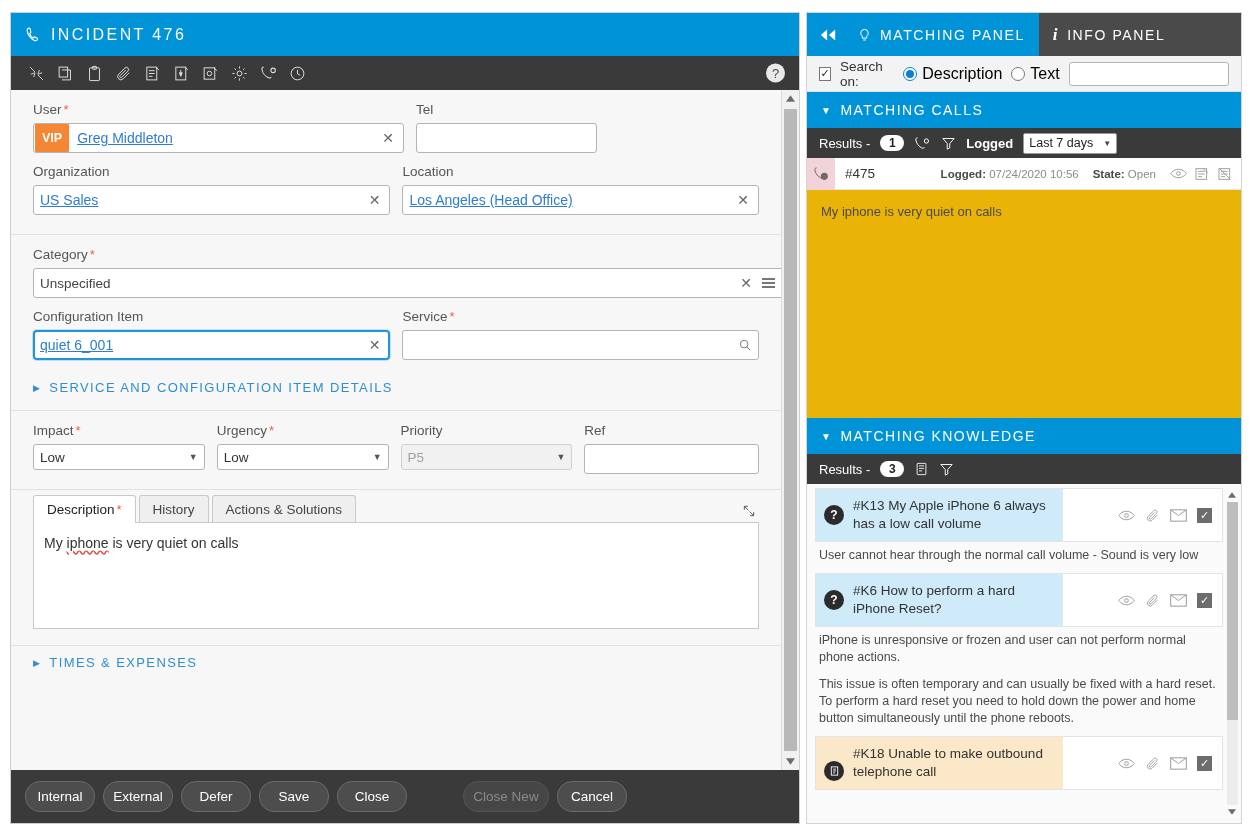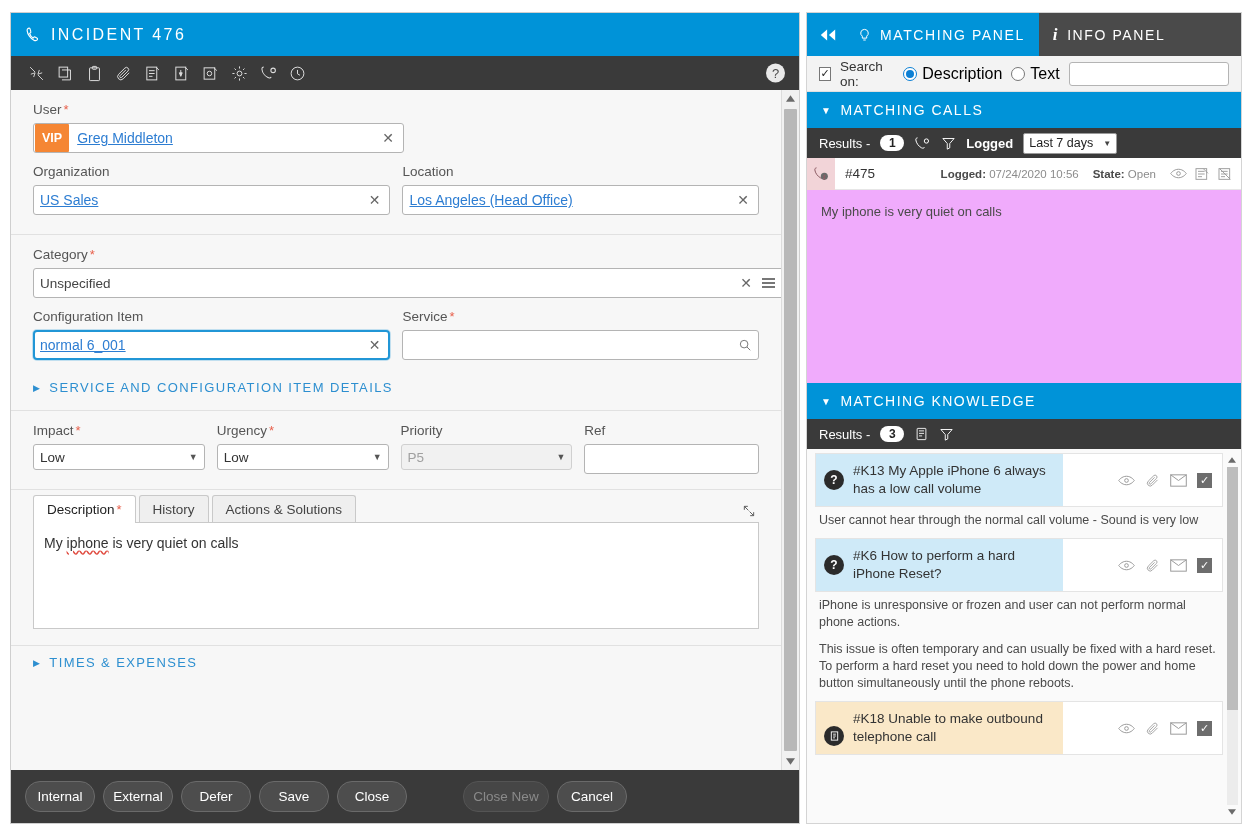--- a/index.html
+++ b/index.html
@@ -212,21 +212,21 @@
     background: #fff; color: #222; border-radius: 9px; min-width: 24px;
     padding: 1px 7px; font-size: 12px; text-align: center; font-weight: 600;
   }
   .sec-toolbar .ico { cursor: pointer; display: flex; align-items: center; }
   .logged-sel {
     background: #fff; color: #222; border: 1px solid #9a9a9a; border-radius: 2px;
     height: 21px; display: flex; align-items: center; padding: 0 5px; gap: 10px;
     font-size: 12.5px; cursor: pointer;
   }
 
-  .calls-body { flex: 0 0 auto; height: 225px; background: #f0abfc; overflow: hidden; position: relative; }
+  .calls-body { flex: 0 0 auto; height: 260px; background: #eab308; overflow: hidden; position: relative; }
   .call-row {
     display: flex; align-items: center; background: #fff;
     border-bottom: 1px solid #e6e6e6; height: 32px; padding-right: 8px;
   }
   .call-flag { width: 28px; height: 32px; background: #f2d4d8; display: flex; align-items: center; justify-content: center; flex: 0 0 auto; }
   .call-id { font-size: 13.5px; color: #333; padding-left: 10px; flex: 1 1 auto; }
   .call-meta { font-size: 11.5px; color: #8c8c8c; margin-right: 14px; white-space: nowrap; }
   .call-meta b { color: #4a4a4a; font-weight: 700; }
   .call-icons { display: flex; gap: 7px; align-items: center; }
   .call-desc { padding: 14px 14px; font-size: 13px; color: #4a4a4a; }
@@ -346,20 +346,26 @@
         <div class="form-sec" style="padding-top:12px;">
           <div class="fld-row">
             <div class="fld" style="width:371px;">
               <span class="fld-label"><span>User</span><span class="req">*</span></span>
               <div class="ipt">
                 <span class="vip-badge">VIP</span>
                 <span class="link">Greg Middleton</span>
                 <span class="clear-x">✕</span>
               </div>
             </div>
+            <div class="fld" style="width:181px;">
+              <span class="fld-label">Tel</span>
+              <div class="ipt">
+                <span class="plain"></span>
+              </div>
+            </div>
           </div>
 
           <div class="fld-row">
             <div class="fld" style="width:371px;">
               <span class="fld-label">Organization</span>
               <div class="ipt">
                 <span class="link">US Sales</span>
                 <span class="clear-x">✕</span>
               </div>
             </div>
@@ -386,21 +392,21 @@
                   <i></i>
                   <i></i>
                 </span>
             </div>
           </div>
 
           <div class="fld-row">
             <div class="fld" style="width:371px;">
               <span class="fld-label">Configuration Item</span>
               <div class="ipt focused">
-                <span class="link">normal 6_001</span>
+                <span class="link">quiet 6_001</span>
                 <span class="clear-x">✕</span>
               </div>
             </div>
             <div class="fld" style="width:370px;">
               <span class="fld-label"><span>Service</span><span class="req">*</span></span>
               <div class="ipt">
                 <span class="plain"></span>
                 <span>
                   <svg width="14" height="14" viewBox="0 0 24 24" stroke="#777" stroke-width="1.7" fill="none">
                       <circle cx="10.5" cy="10.5" r="6.5"></circle>

